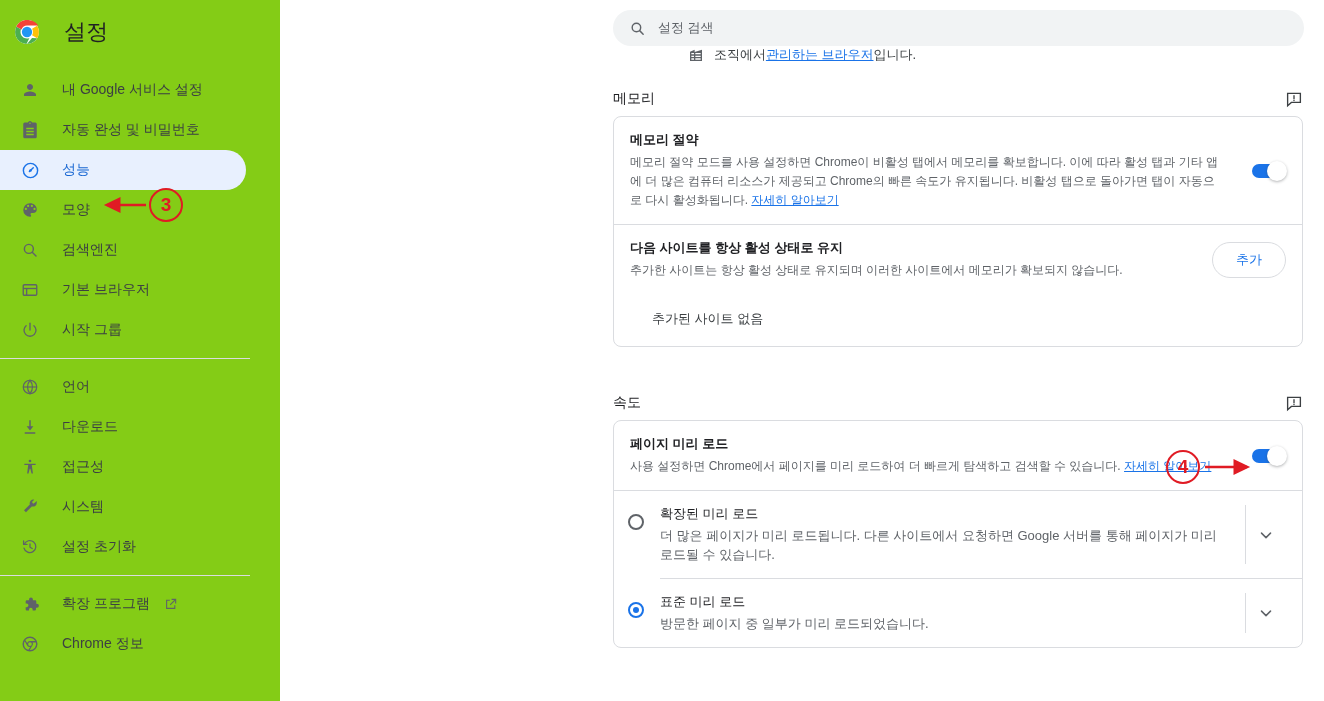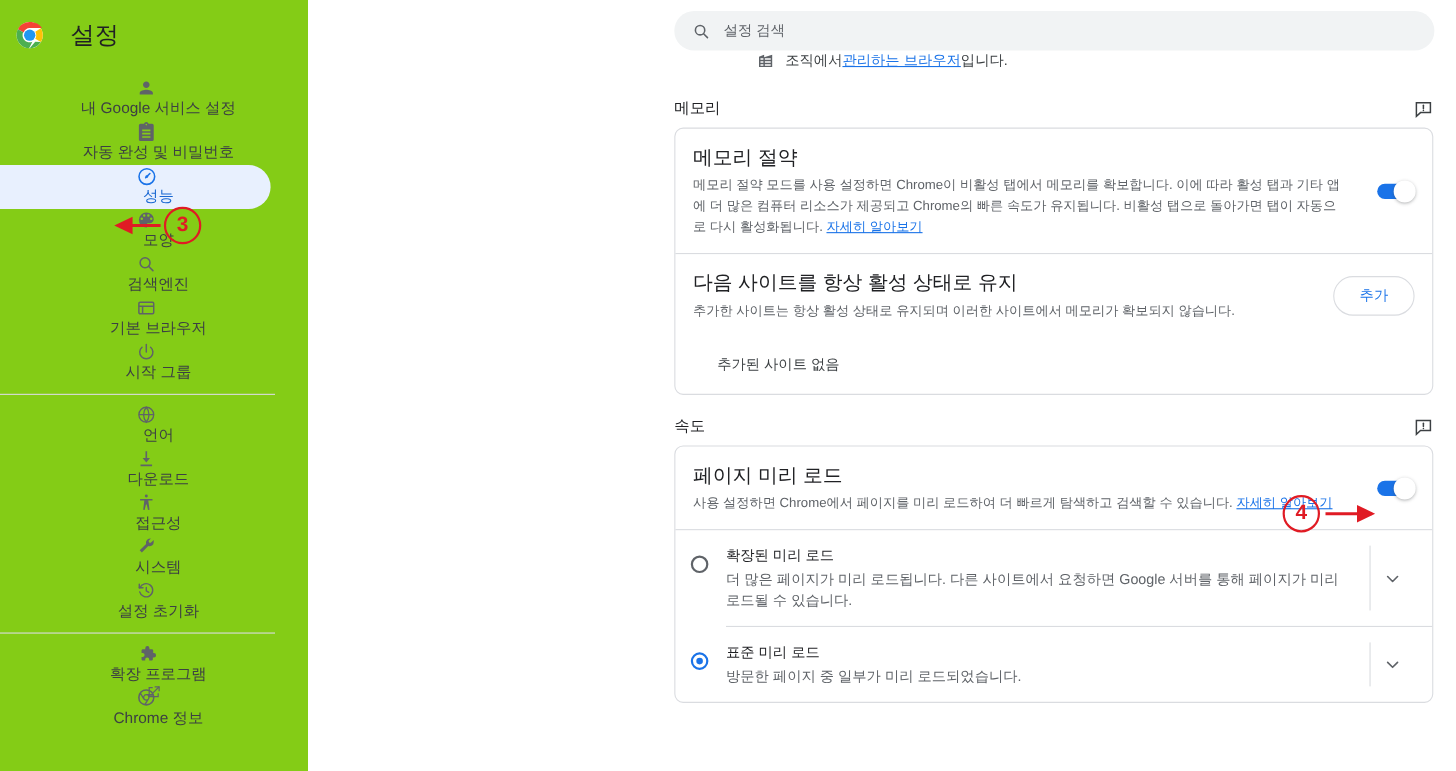--- a/index.html
+++ b/index.html
@@ -34,21 +34,20 @@
   .nav-item {
     position: relative;
     display: flex; align-items: center;
     height: 40px;
     margin: 0 34px 0 0;
     padding-left: 20px;
     border-radius: 0 20px 20px 0;
     cursor: pointer;
     color: #3c4043;
     font-size: 14px;
-    flex-direction: column;
   }
   .nav-item .nav-icon {
     flex: 0 0 20px; width: 20px; height: 20px;
     display: flex; align-items: center; justify-content: center;
     color: #5f6368;
   }
   .nav-item .nav-icon svg { display: block; }
   .nav-item .nav-label { margin-left: 22px; white-space: nowrap; }
   .nav-item.active { background: #e8f0fe; color: #1967d2; }
   .nav-item.active .nav-icon { color: #1a73e8; }
@@ -99,21 +98,21 @@
   .card {
     border: 1px solid #dadce0;
     border-radius: 8px;
     background: #fff;
   }
   .card-row {
     display: flex; align-items: center;
     padding: 14px 16px;
   }
   .row-text { flex: 1 1 auto; padding-right: 18px; }
-  .row-title { font-size: 18px; color: #202124; margin-bottom: 4px; }
+  .row-title { font-size: 13px; color: #202124; margin-bottom: 4px; font-weight: bold; }
   .row-desc { font-size: 12px; color: #5f6368; line-height: 19px; }
   .row-desc a { color: #1a73e8; text-decoration: underline; cursor: pointer; }
   .card-divider { height: 1px; background: #dadce0; margin: 0; }
 
   
   .toggle {
     position: relative; flex: 0 0 34px;
     width: 34px; height: 14px;
     border-radius: 7px; background: #aecbfa;
     cursor: pointer;
@@ -413,21 +412,21 @@
           <div class="row-text">
             <div class="row-title">다음 사이트를 항상 활성 상태로 유지</div>
             <div class="row-desc">추가한 사이트는 항상 활성 상태로 유지되며 이러한 사이트에서 메모리가 확보되지 않습니다.</div>
           </div>
           <button class="btn-outline">추가</button>
         </div>
 
         <div class="empty-note">추가된 사이트 없음</div>
       </div>
 
-      <div class="section-head" style="margin-top:12px;">
+      <div class="section-head" style="margin-top:39px;">
         <span class="section-title">속도</span>
         <span class="feedback-icon">
           <svg viewBox="0 0 24 24" width="18" height="18" fill="none" stroke="currentColor" stroke-width="1.8">
             <path d="M3.5 4.5h17v12h-12l-5 4.5v-16.5z"></path>
             <path d="M12 7.6v4.1" stroke-linecap="round"></path>
             <circle cx="12" cy="14" r=".95" fill="currentColor" stroke="none"></circle>
           </svg>
         </span>
       </div>
 

